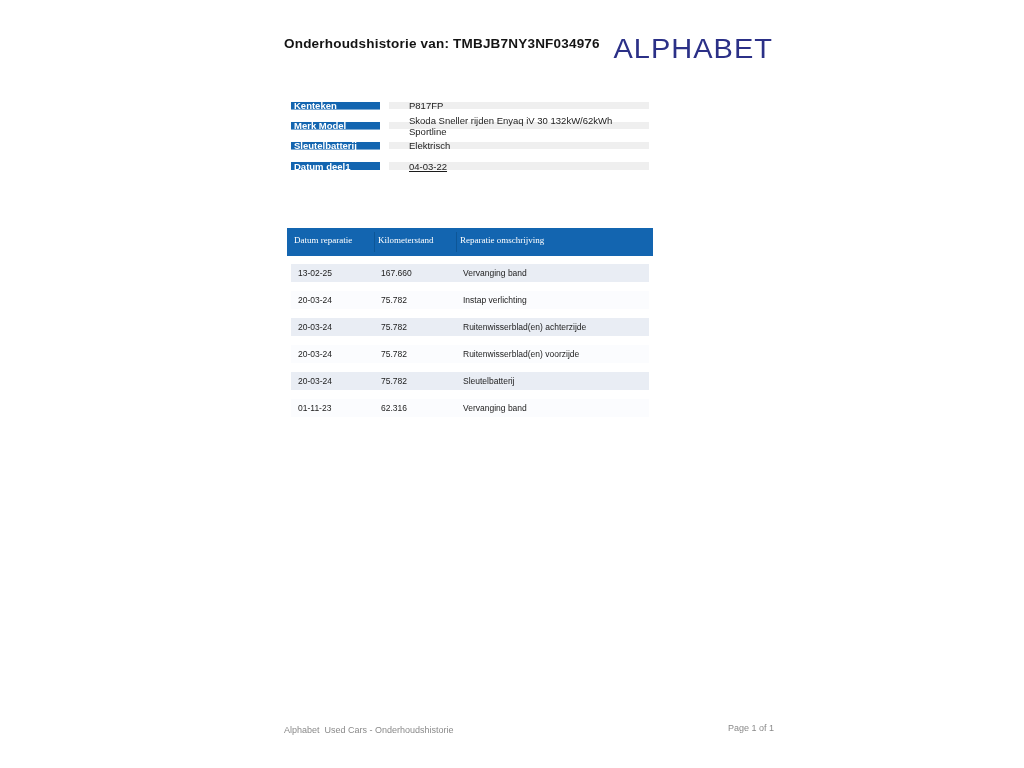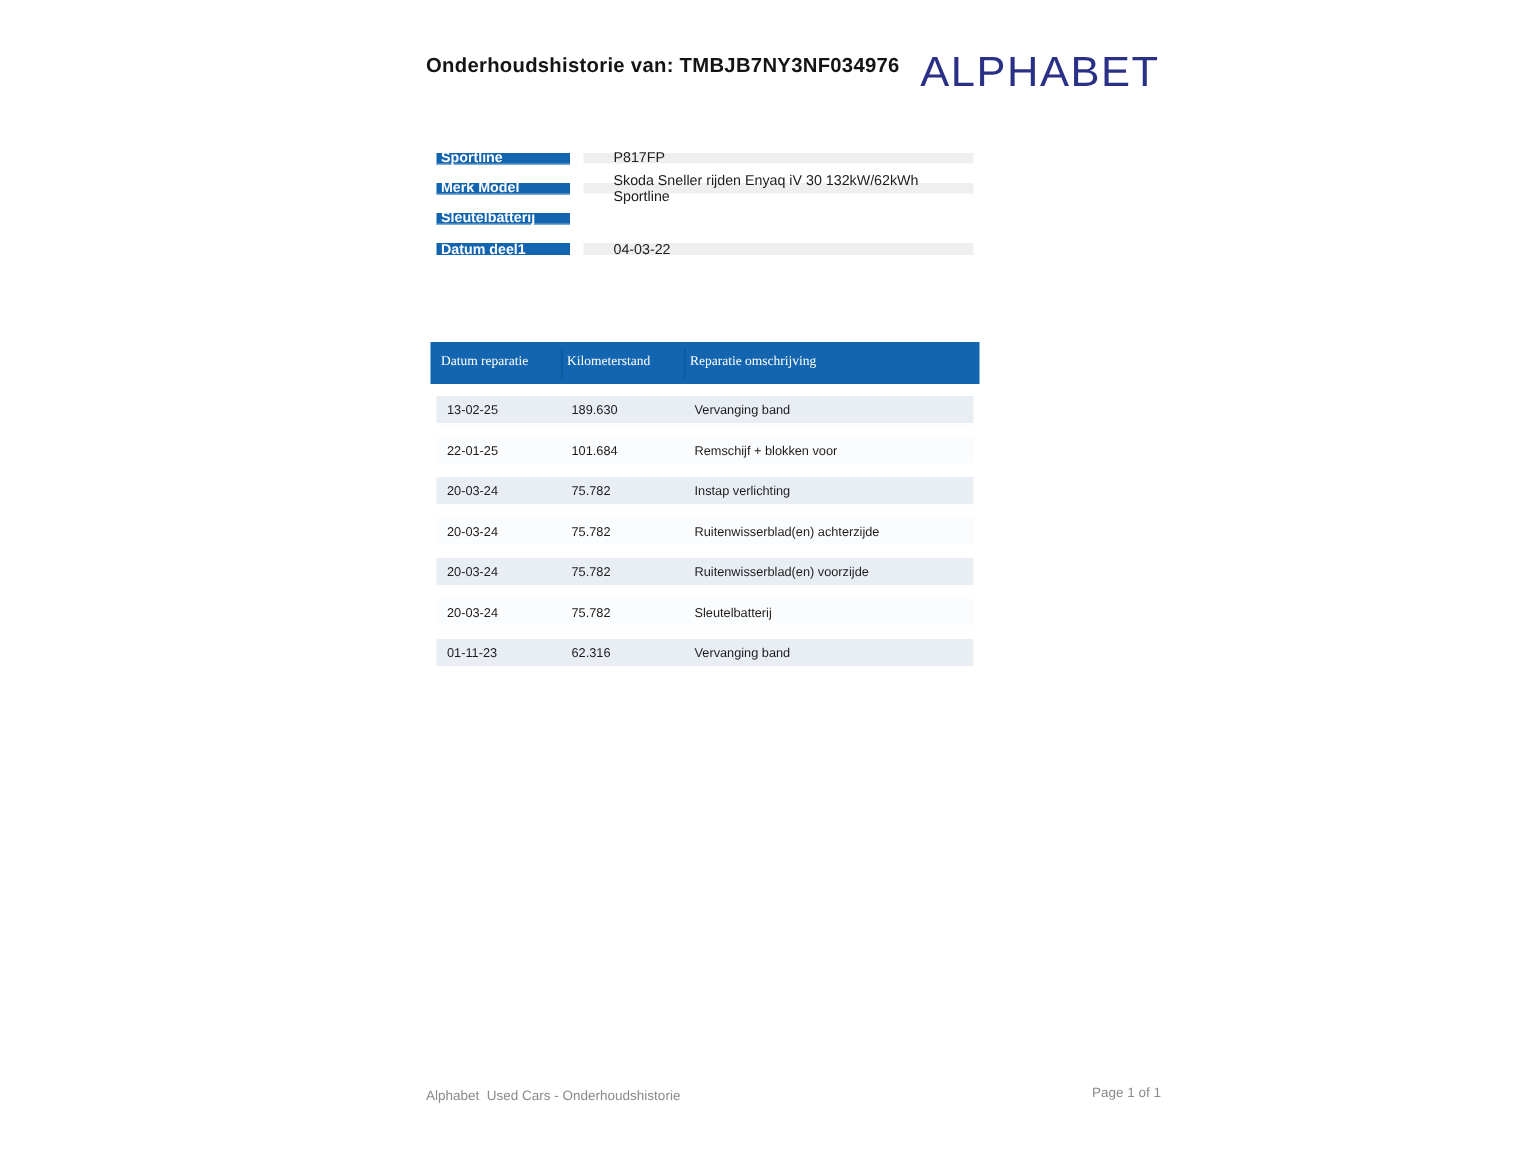--- a/index.html
+++ b/index.html
@@ -35,21 +35,21 @@
     font-weight:bold;font-size:9.5px;padding-left:3px;
     display:flex;align-items:center;
     border-bottom:1px solid rgba(255,255,255,.45);
   }
   .info-value{
     flex:1;box-sizing:border-box;background:var(--valbg);color:#1c1c1c;
     font-size:9.5px;padding-left:20px;display:flex;align-items:center;
     border-bottom:1px solid #fff;border-left:1px solid #fff;
   }
   .info-row:last-child .info-label{border-bottom:none;}
-  .info-row:last-child .info-value{border-bottom:none;}
+  .info-row:last-child .info-value{border-bottom:none;text-decoration:underline;}
 
   
   .maint-table{position:absolute;left:267px;top:208px;width:374px;}
   .maint-header{display:flex;height:28px;background:var(--blue);color:#fff;font-size:9px;font-family:Liberation Serif, serif;}
   .maint-header .c{box-sizing:border-box;padding:3px 0 0 3px;}
   .c1{width:75px;}
   .c2{width:74px;}
   .c3{width:225px;flex:1;}
   .maint-header .c2,.maint-header .c3{border-left:1px solid #0D5697;}
   .maint-body{display:flex;flex-direction:column;height:82px;}
@@ -72,52 +72,48 @@
 </head>
 <body>
 
 <div class="page">
 
   <div class="title">Onderhoudshistorie van: TMBJB7NY3NF034976</div>
   <div class="logo">ALPHABET</div>
 
   <div class="info-table">
     <div class="info-row">
-      <div class="info-label">Sportline</div>
+      <div class="info-label">Kenteken</div>
       <div class="info-value">P817FP</div>
     </div>
     <div class="info-row">
       <div class="info-label">Merk Model</div>
       <div class="info-value">Skoda Sneller rijden Enyaq iV 30 132kW/62kWh Sportline</div>
     </div>
     <div class="info-row">
       <div class="info-label">Sleutelbatterij</div>
+      <div class="info-value">Elektrisch</div>
     </div>
     <div class="info-row">
       <div class="info-label">Datum deel1</div>
       <div class="info-value">04-03-22</div>
     </div>
   </div>
 
   <div class="maint-table">
     <div class="maint-header">
       <div class="c c1">Datum reparatie</div>
       <div class="c c2">Kilometerstand</div>
       <div class="c c3">Reparatie omschrijving</div>
     </div>
     <div class="maint-body">
       <div class="maint-row">
         <div class="c c1">13-02-25</div>
-        <div class="c c2">189.630</div>
+        <div class="c c2">167.660</div>
         <div class="c c3">Vervanging band</div>
-      </div>
-      <div class="maint-row">
-        <div class="c c1">22-01-25</div>
-        <div class="c c2">101.684</div>
-        <div class="c c3">Remschijf + blokken voor</div>
       </div>
       <div class="maint-row">
         <div class="c c1">20-03-24</div>
         <div class="c c2">75.782</div>
         <div class="c c3">Instap verlichting</div>
       </div>
       <div class="maint-row">
         <div class="c c1">20-03-24</div>
         <div class="c c2">75.782</div>
         <div class="c c3">Ruitenwisserblad(en) achterzijde</div>

